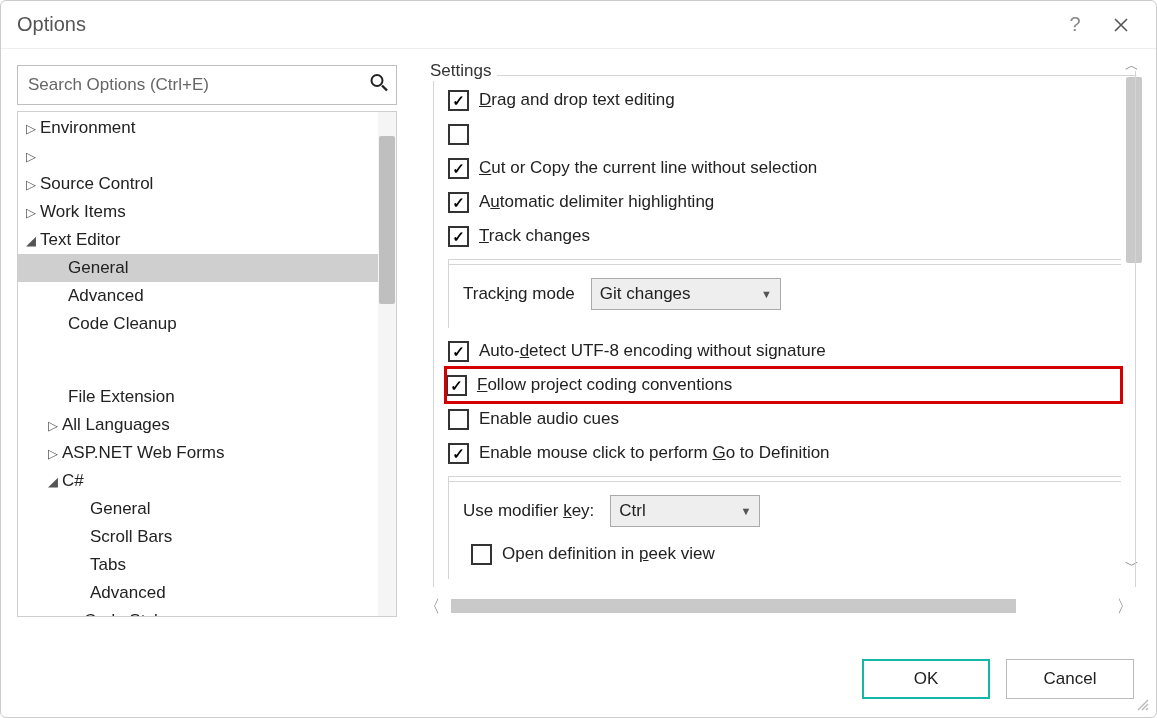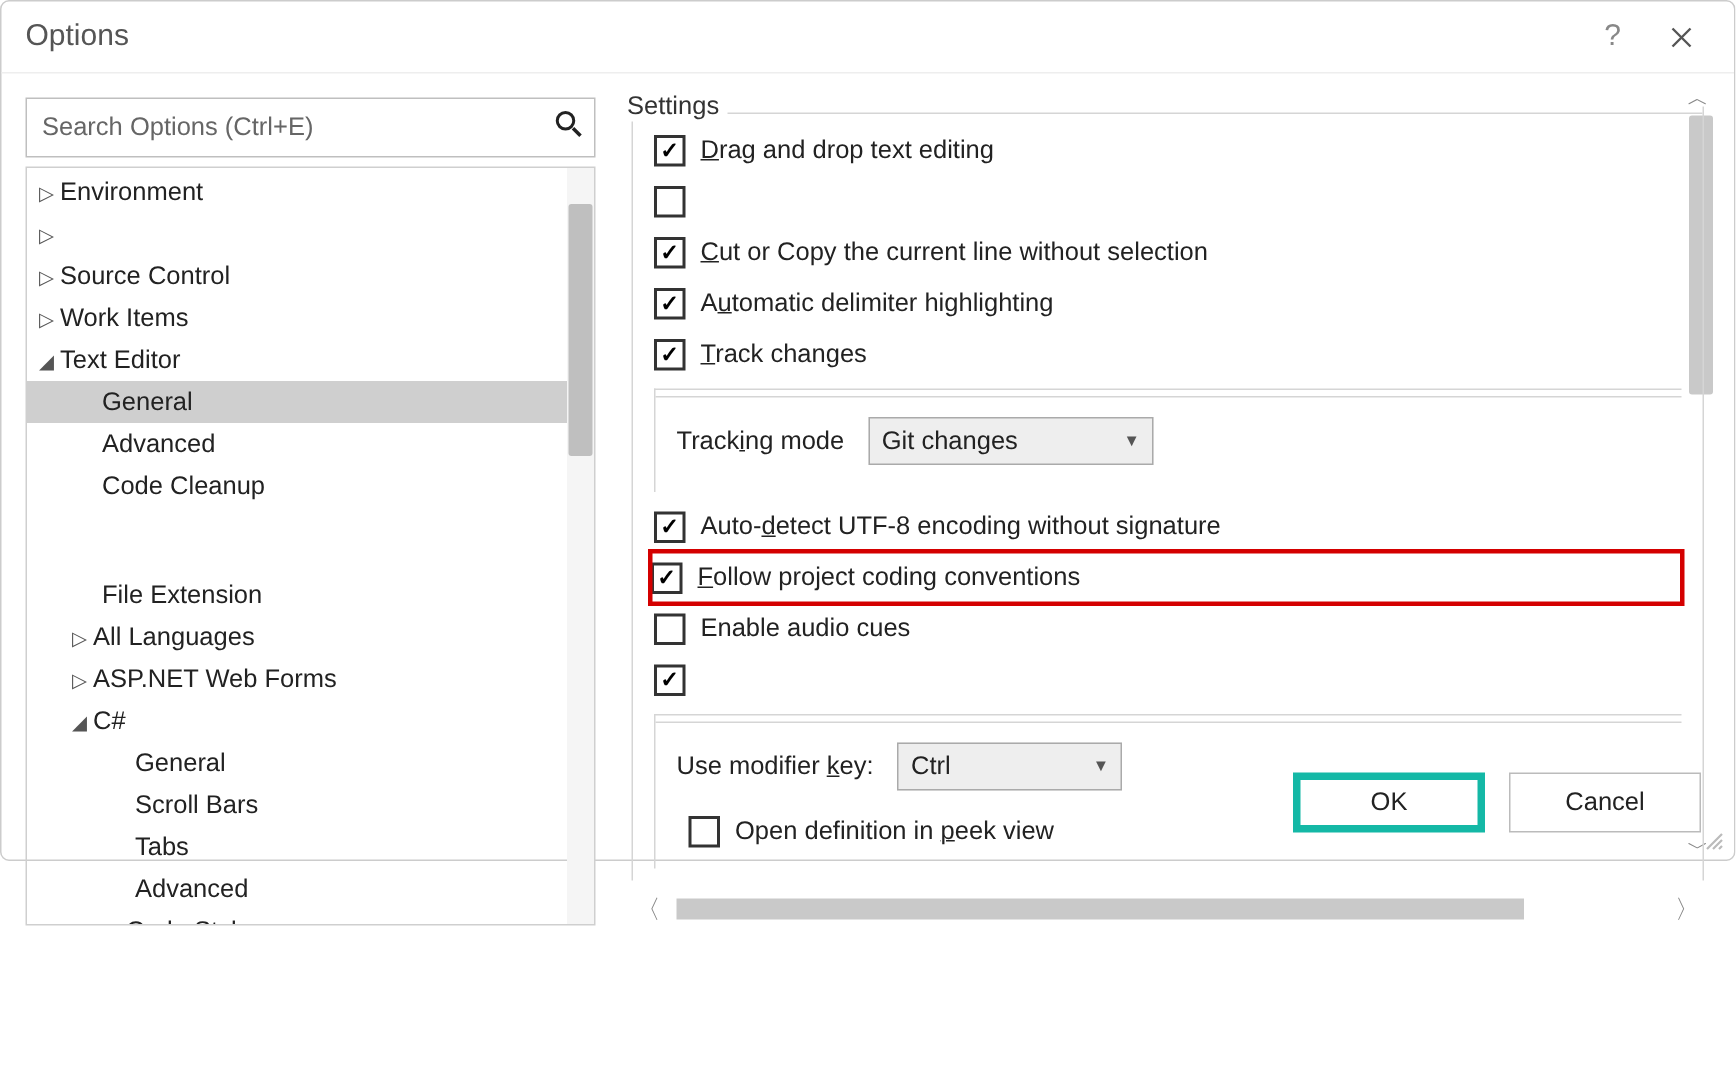--- a/index.html
+++ b/index.html
@@ -8,21 +8,21 @@
     font-family: "Segoe UI", Tahoma, sans-serif;
     font-size: 17px;
     background: #fff;
     color: #222;
     width: 1157px;
     height: 718px;
     overflow: hidden;
   }
   .dialog {
     width: 1157px;
-    height: 574px;
+    height: 718px;
     border: 1px solid #ccc;
     border-radius: 6px;
     position: relative;
     background: #fff;
   }
   .titlebar {
     display: flex;
     align-items: center;
     height: 48px;
     padding: 0 12px 0 16px;
@@ -241,21 +241,21 @@
   .btn {
     width: 128px;
     height: 40px;
     border: 1px solid #bbb;
     background: #fff;
     display: flex;
     align-items: center;
     justify-content: center;
     cursor: pointer;
   }
-  .btn.primary { border: 5px solid #14b8a6; }
+  .btn.primary { border: 2px solid #14b8a6; }
   .resize-grip {
     position: absolute;
     right: 6px; bottom: 6px;
     width: 14px; height: 14px;
     color: #bbb;
   }
 </style>
 </head>
 <body>
 
@@ -363,21 +363,21 @@
       </div>
     </div>
 
     <div class="right-pane">
       <div class="rp-scroll">
         <div class="rp-arrow" style="top:0">︿</div>
         <div class="rp-thumb"></div>
         <div class="rp-arrow" style="bottom:0">﹀</div>
       </div>
 
-      <div class="groupbox" style="margin-top:6px;">
+      <div class="groupbox" style="margin-top:6px;margin-left:12px;">
         <div class="gb-top">
             <span class="gb-legend">Settings</span>
           </div>
         <div class="gb-body">
           <div class="cb-row">
               <span class="cb checked"></span>
               <span><span></span><span class="u">D</span><span>rag and drop text editing</span></span>
             </div>
           <div class="cb-row">
               <span class="cb"></span>
@@ -415,20 +415,21 @@
           <div class="cb-row highlight-red">
               <span class="cb checked"></span>
               <span><span></span><span class="u">F</span><span>ollow project coding conventions</span></span>
             </div>
           <div class="cb-row">
               <span class="cb"></span>
               <span><span>Enable audio cues</span></span>
             </div>
           <div class="cb-row">
               <span class="cb checked"></span>
+              <span><span>Enable mouse click to perform </span><span class="u">G</span><span>o to Definition</span></span>
             </div>
 
           <div class="nested">
             <div class="gb-top"></div>
             <div class="gb-body">
               <div class="plain-row">
                 <span><span>Use modifier </span><span class="u">k</span><span>ey:</span></span>
                 <span class="combo" style="min-width:150px">
                     <span>Ctrl</span>
                     <small>▼</small>

